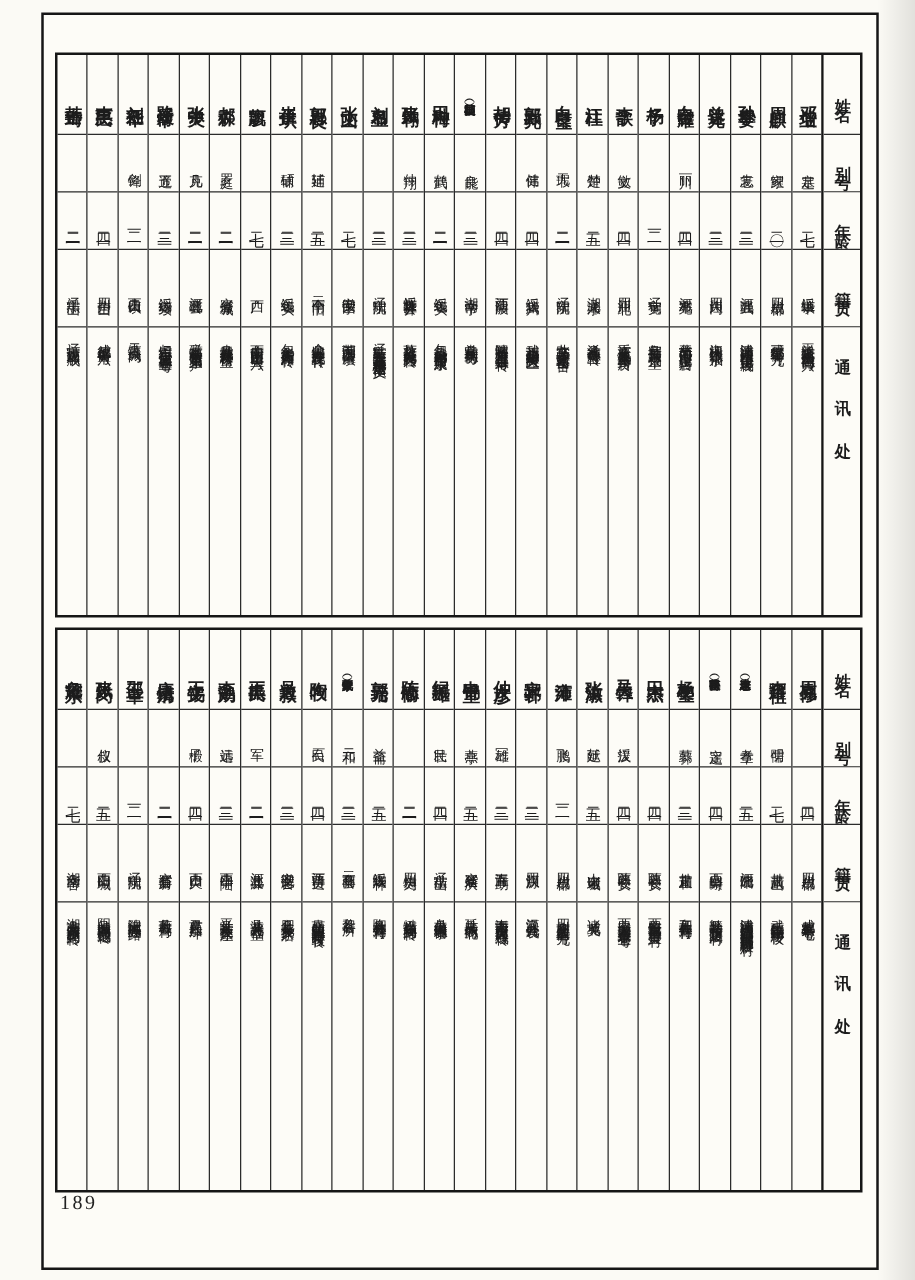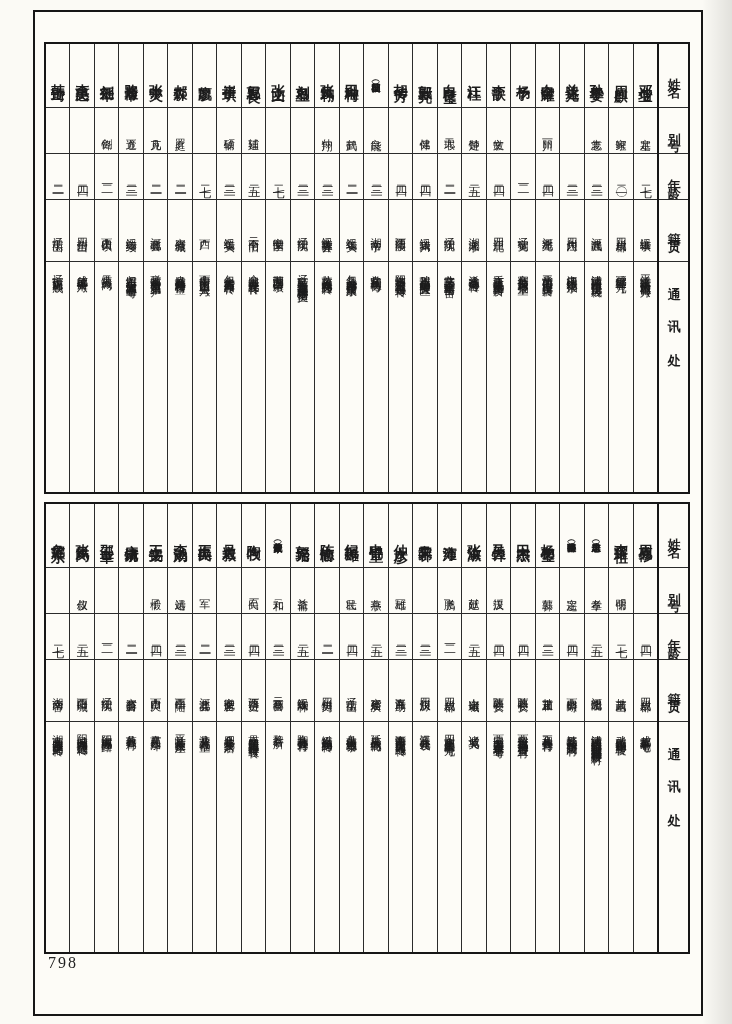--- a/index.html
+++ b/index.html
@@ -960,13 +960,13 @@
       </div>
       <div class="cell h-origin">
         <span class="vtext">湖南华容</span>
       </div>
       <div class="cell h-address">
         <span class="vtext">湖南南县东乡湖子口邮局转</span>
       </div>
     </div>
   </div>
 
-<div class="page-number">798</div>
+<div class="page-number">189</div>
 
 </body></html>

